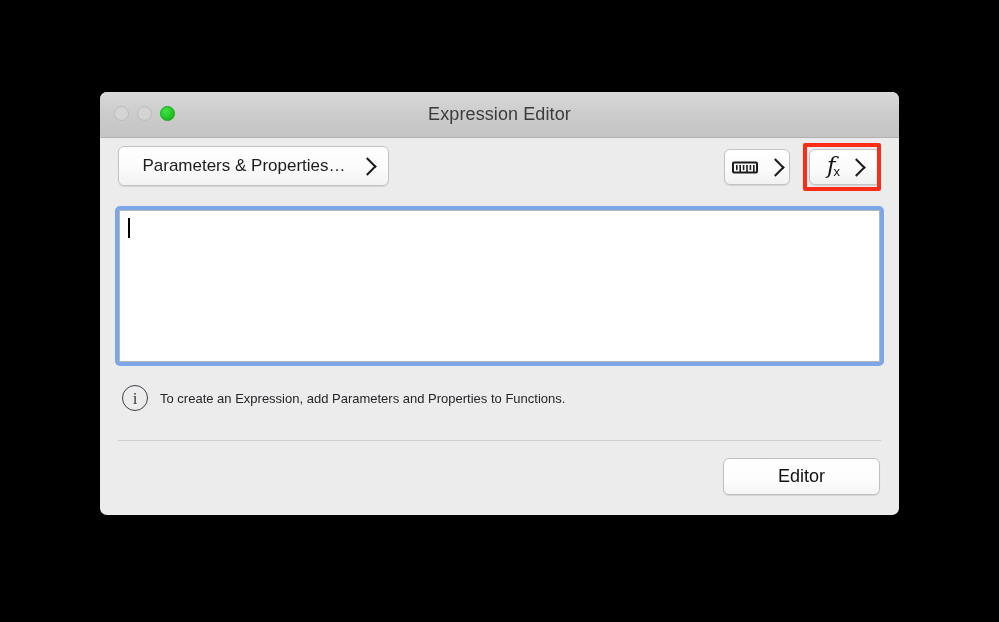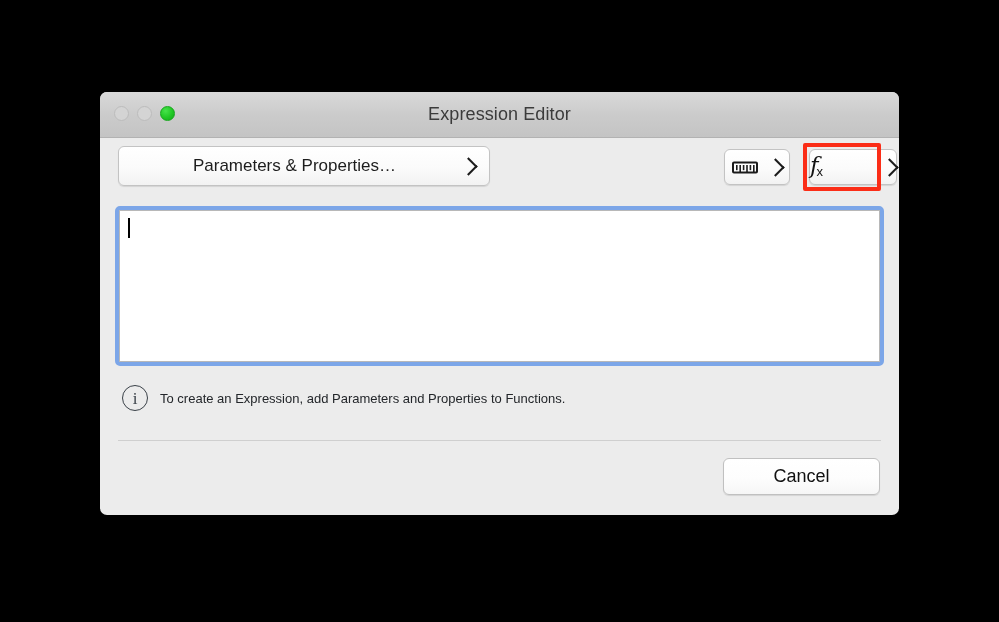--- a/index.html
+++ b/index.html
@@ -82,21 +82,21 @@
     border: 1px solid #c3c3c3;
     border-radius: 6px;
     box-shadow: 0 1px 1px rgba(0,0,0,0.10);
     display: flex;
     align-items: center;
     cursor: default;
   }
   #params-properties-button {
     left: 18px;
     top: 8px;
-    width: 372px;
+    width: 271px;
     height: 40px;
     justify-content: center;
     padding: 0 14px;
   }
   #params-properties-label {
     font-size: 17px;
     color: #1d1d1d;
     flex: 1;
     text-align: center;
   }
@@ -116,23 +116,23 @@
     left: 624px;
     top: 11px;
     width: 66px;
     height: 36px;
     justify-content: center;
     gap: 5px;
   }
   #function-button {
     left: 709px;
     top: 11px;
-    width: 88px;
+    width: 72px;
     height: 36px;
-    justify-content: space-between;
+    justify-content: center;
     gap: 4px;
   }
   #fx-glyph {
     font-family: "DejaVu Serif", serif;
     font-style: italic;
     font-size: 23px;
     color: #141414;
     line-height: 1;
     position: relative;
     top: -1px;
@@ -309,16 +309,16 @@
   </div>
 
   <div id="hint-row">
     <span id="info-icon">i</span>
     <span id="hint-text">To create an Expression, add Parameters and Properties to Functions.</span>
   </div>
 
   <div id="footer-separator"></div>
 
   <div id="footer-actions">
-    <div class="action-button" id="cancel-button">Cancel</div>
+    <div class="action-button" id="cancel-button">Editor</div>
   </div>
 
 </div>
 
 </body></html>

